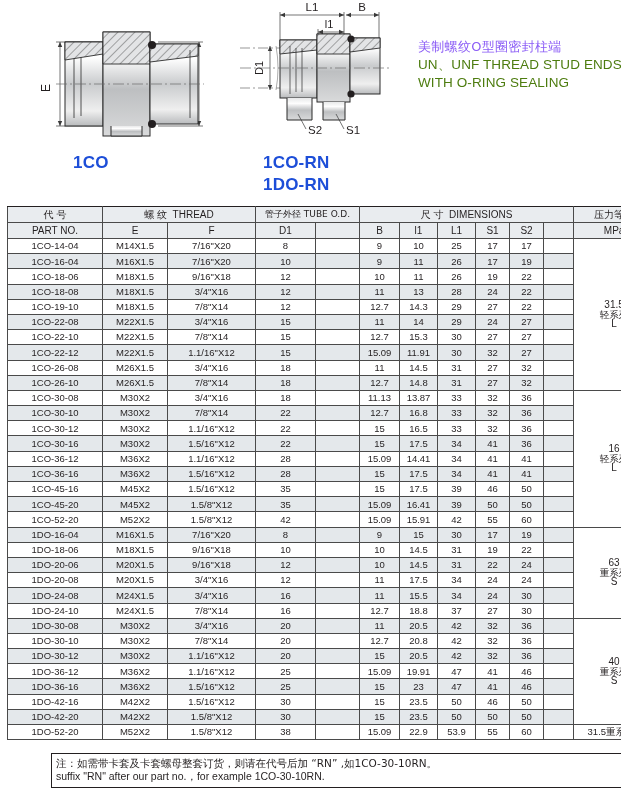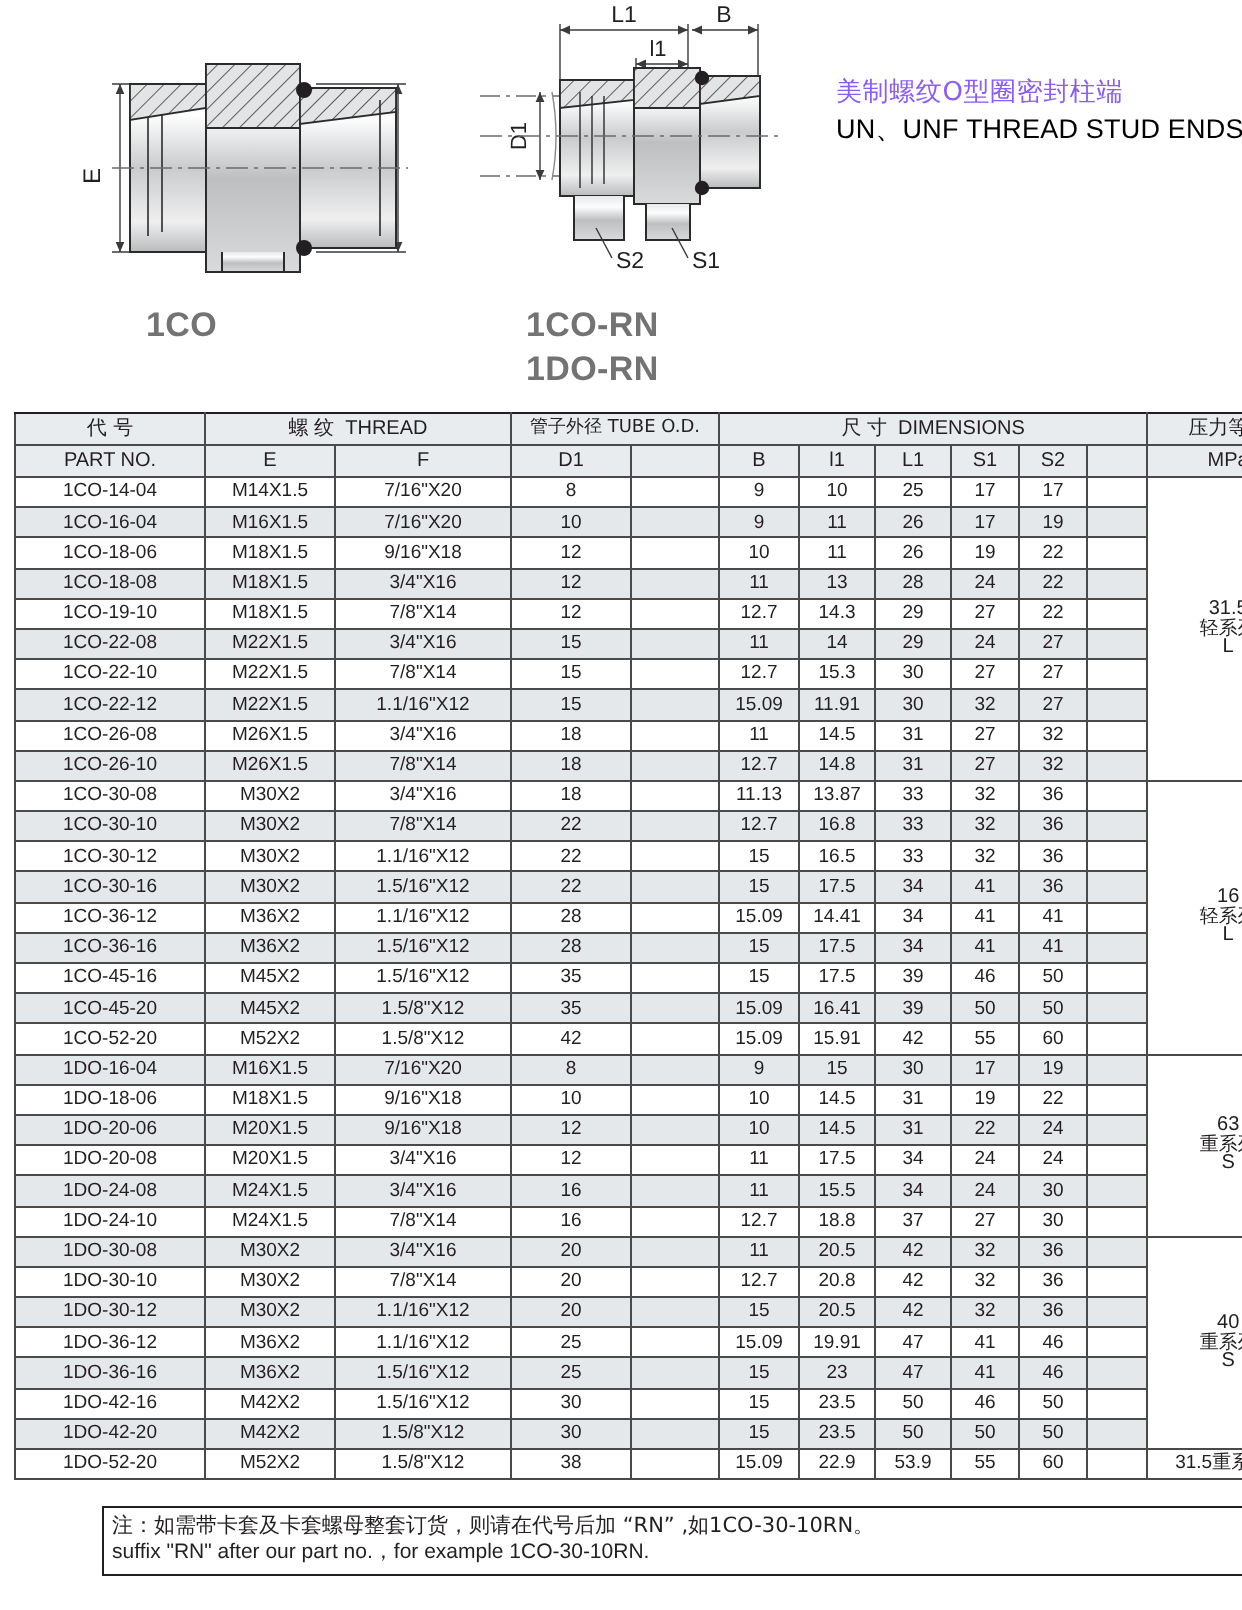--- a/index.html
+++ b/index.html
@@ -31,29 +31,29 @@
     left: 418px; top: 38px;
     width: 200px;
     text-align: left;
     line-height: 1.35;
   }
   .title-cn {
     font-size: 13px; color: #8b5cf6; letter-spacing: .3px;
     font-family: "DejaVu Sans", sans-serif;
   }
   .title-en {
-    font-size: 13.5px; color: #000000; letter-spacing: .1px;
+    font-size: 13.5px; color: #4d7c0f; letter-spacing: .1px;
     white-space: nowrap;
   }
 
   .partlabel {
     position: absolute;
     font-size: 17px;
     font-weight: bold;
-    color: #737373;
+    color: #1d4ed8;
     letter-spacing: .2px;
   }
   #label-1co { left: 73px; top: 153px; }
   #label-1do { left: 59px; top: 175px; margin-top: 39px; }
   #label-1co-rn { left: 263px; top: 153px; }
   #label-1do-rn { left: 263px; top: 175px; }
 
   
   #spec-table {
     position: absolute;
@@ -263,20 +263,21 @@
 
       <line x1="58" y1="112" x2="66" y2="127" stroke="#3a3a3a" stroke-width="0.7"></line>
       <text x="68" y="132" font-size="11.5" fill="#231f20" font-family="Liberation Sans, sans-serif">S2</text>
       <line x1="96" y1="112" x2="104" y2="127" stroke="#3a3a3a" stroke-width="0.7"></line>
       <text x="106" y="132" font-size="11.5" fill="#231f20" font-family="Liberation Sans, sans-serif">S1</text>
     </svg>
 
     <div class="title-block">
       <div class="title-cn">美制螺纹O型圈密封柱端</div>
       <div class="title-en">UN、UNF THREAD STUD ENDS</div>
+      <div class="title-en">WITH O-RING SEALING</div>
     </div>
 
     <div class="partlabel" id="label-1co">1CO</div>
     <div class="partlabel" id="label-1do">1DO</div>
     <div class="partlabel" id="label-1co-rn">1CO-RN</div>
     <div class="partlabel" id="label-1do-rn">1DO-RN</div>
   </div>
 
   <table id="spec-table">
     <colgroup>

